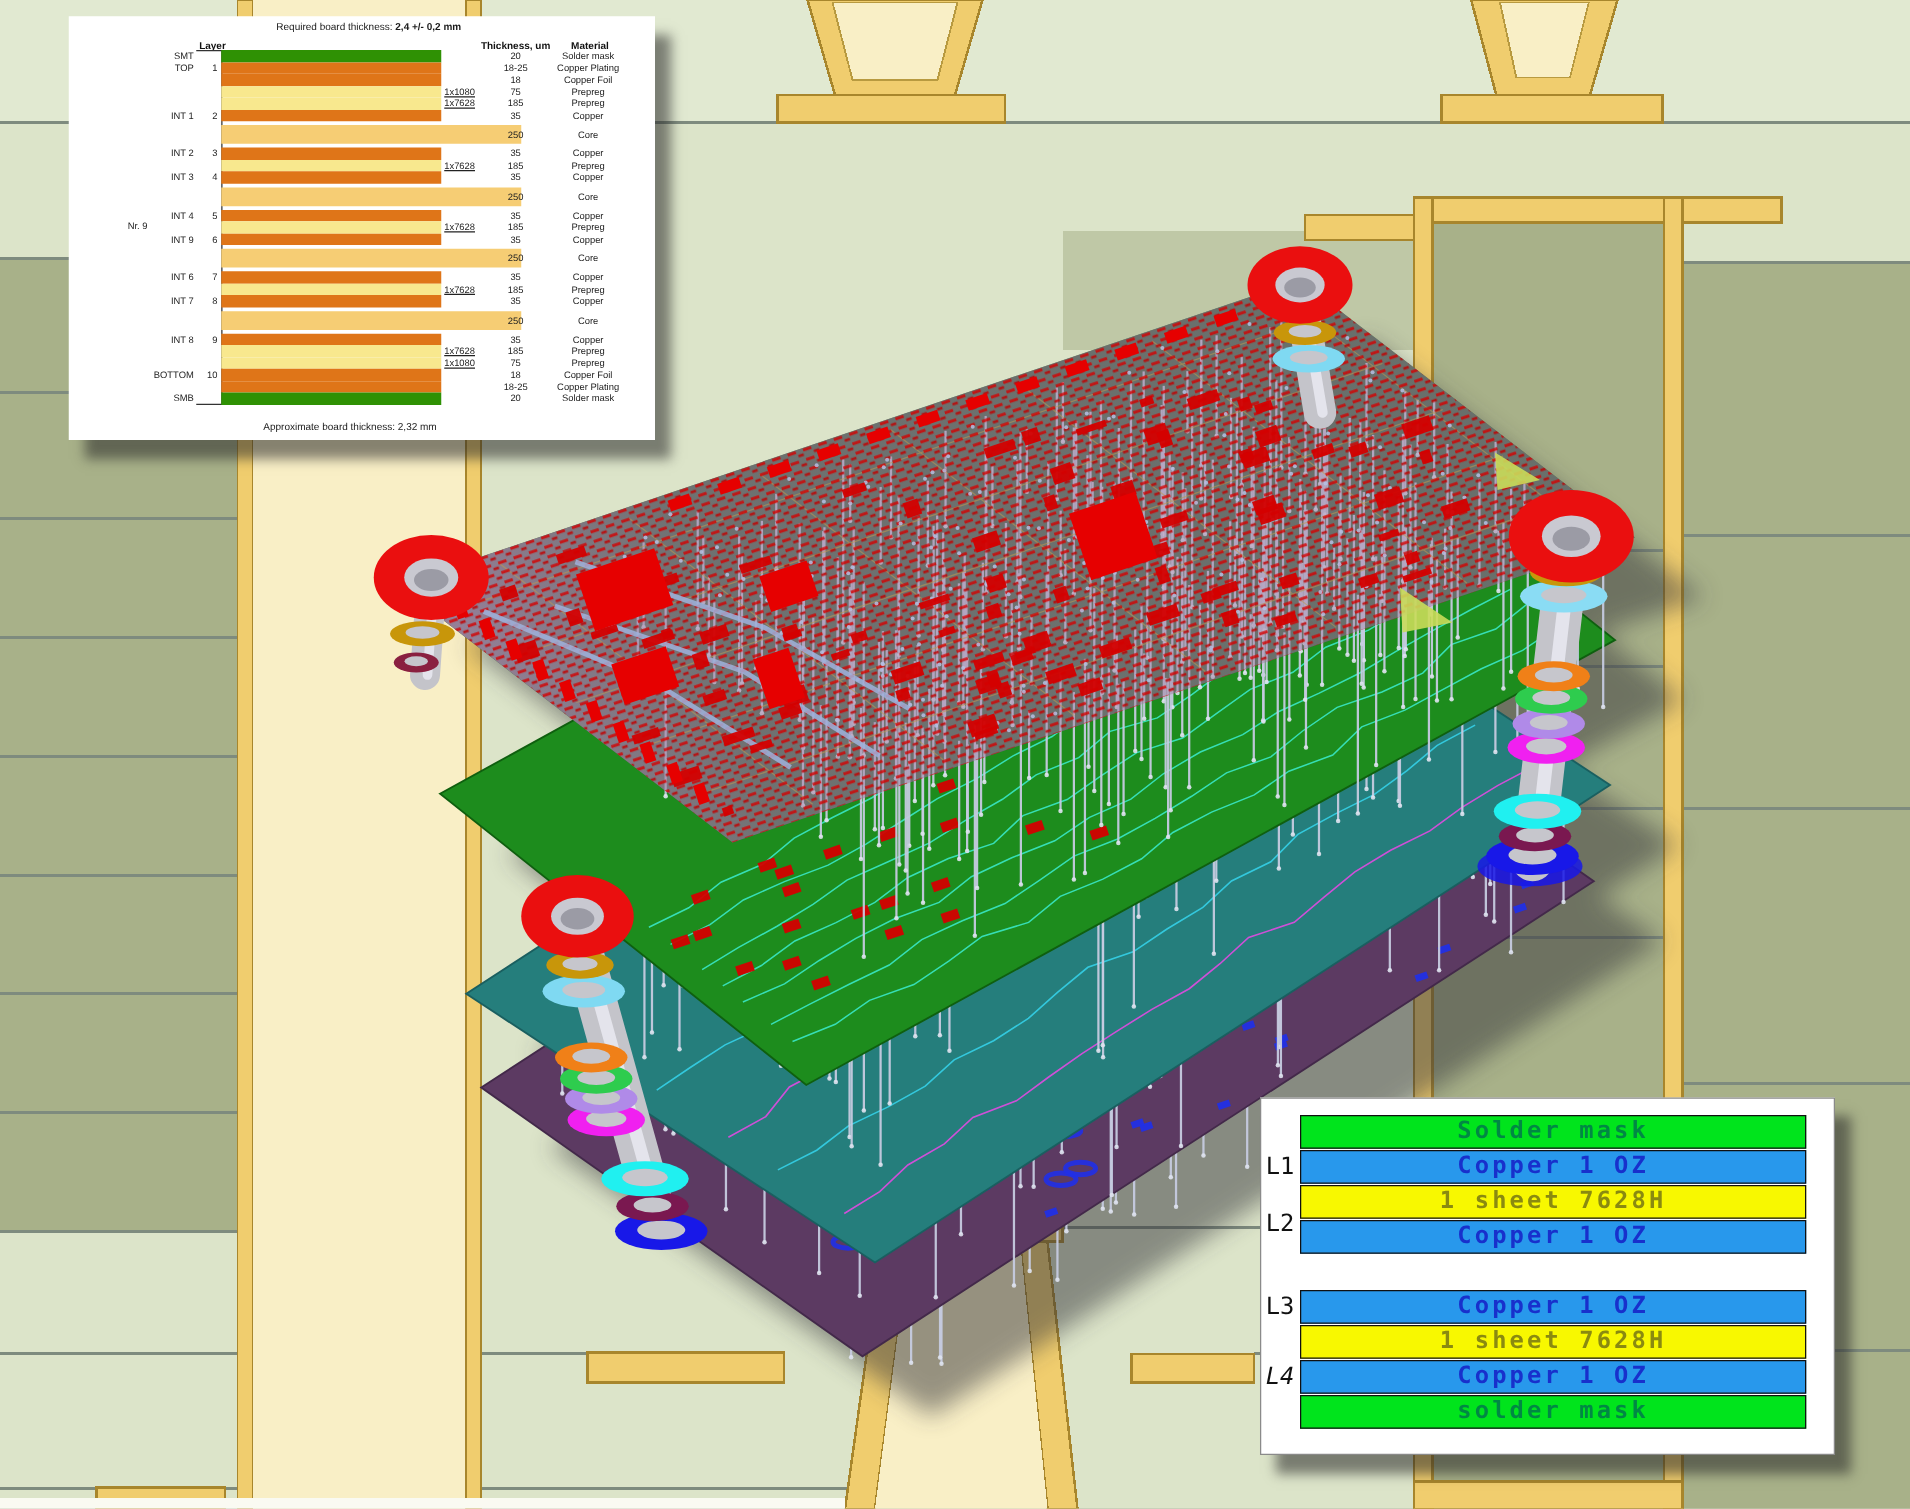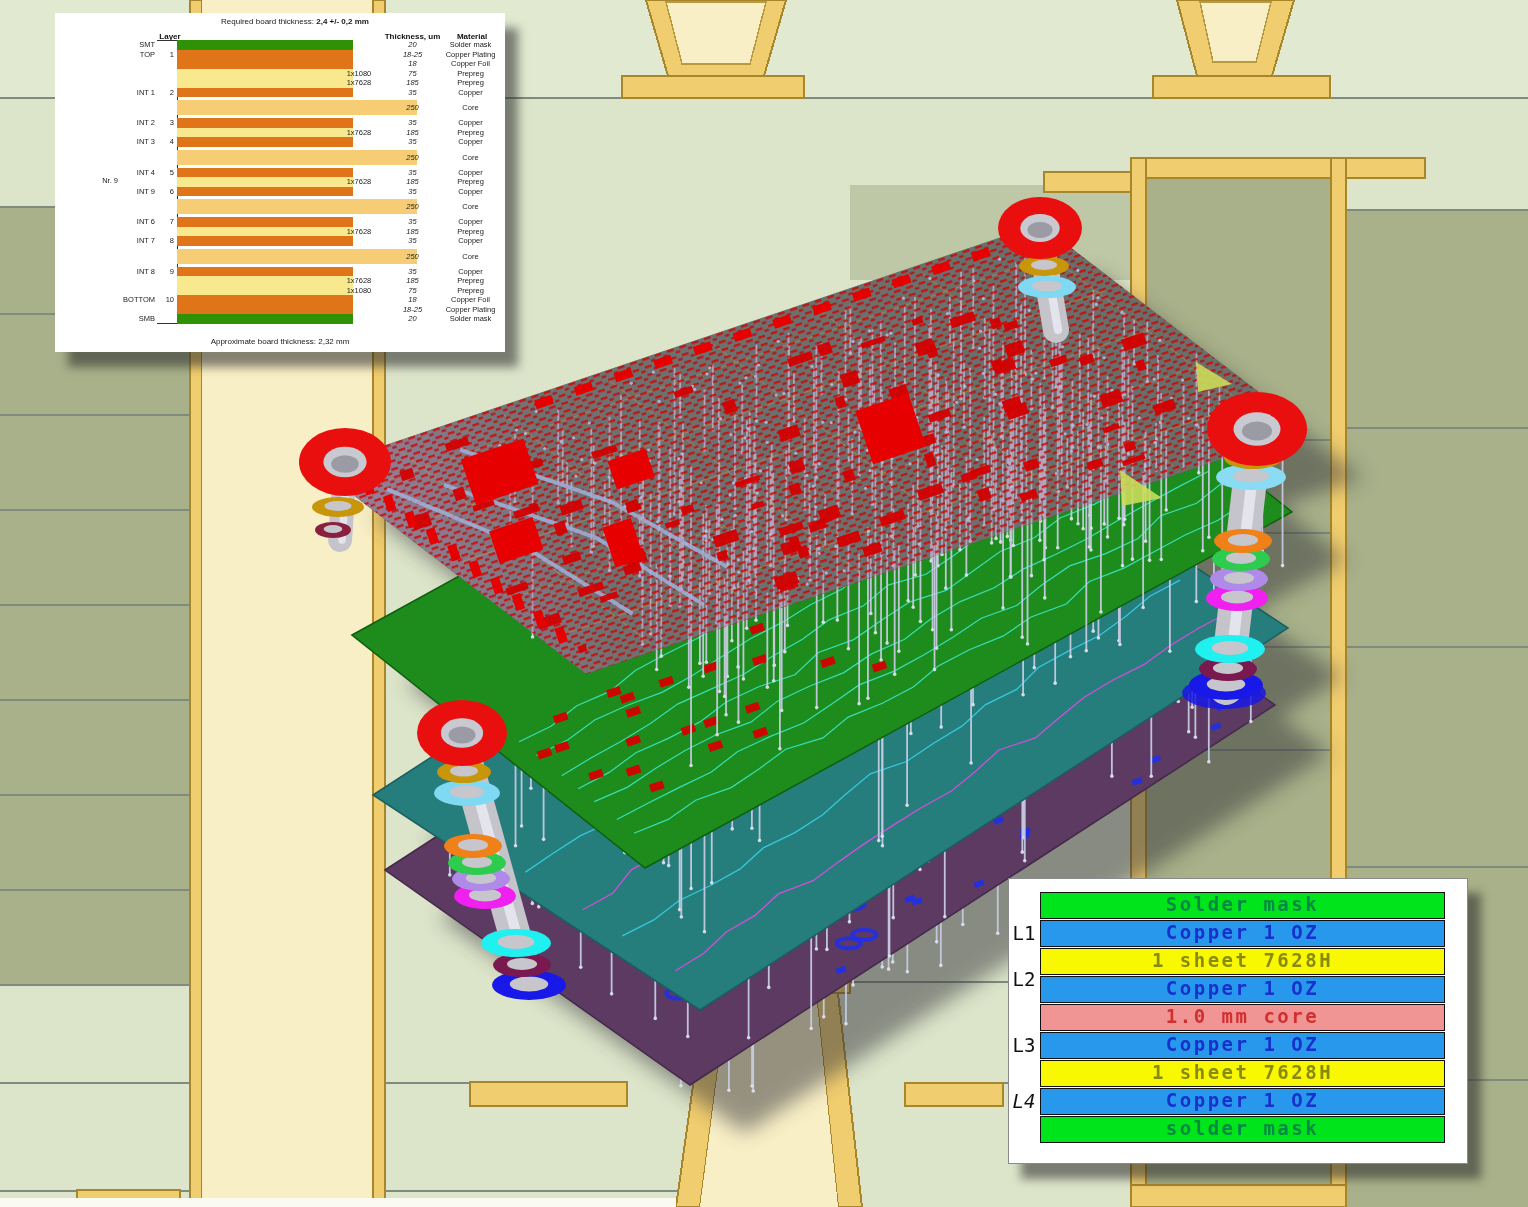--- a/index.html
+++ b/index.html
@@ -2,38 +2,38 @@
 <html><head>
 <meta charset="utf-8">
 <style>
   html,body{margin:0;padding:0;background:#777;}
   #stage{position:relative;width:1528px;height:1207px;overflow:hidden;
          font-family:"Liberation Sans",sans-serif;background:#dce4c9;}
   #bg-svg,#board-svg{position:absolute;left:0;top:0;width:1528px;height:1207px;}
 
   
   #panel-stackup-table{position:absolute;left:55px;top:13px;width:450px;height:339px;
-    background:#ffffff;box-shadow:13px 15px 9px rgba(40,40,40,.55);}
+    background:#ffffff;box-shadow:13px 15px 9px rgba(40,40,40,.55);padding-left:19px;}
   .stk-title{position:absolute;top:4px;left:30px;width:420px;text-align:center;
     font-size:8px;color:#1a1a1a;white-space:nowrap;}
   .stk-title .bold{font-weight:bold;}
   .stk-head{position:absolute;top:19px;font-size:8px;font-weight:bold;color:#111;text-align:center;white-space:nowrap;}
   #stk-head-layer{left:80px;width:70px;}
   #stk-head-th{left:325px;width:65px;}
   #stk-head-mat{left:388px;width:58px;}
   #stk-lines{position:absolute;left:0;top:27px;width:366px;}
   .stk-line{position:relative;}
   .stk-line.normal{height:9.5px;}
   .stk-line.core{height:21px;}
   .stk-cell{position:absolute;font-size:7.5px;line-height:9.5px;color:#222;white-space:nowrap;}
   .c-label{left:38px;width:62px;text-align:right;}
   .c-num{left:102px;width:17px;text-align:right;}
   .c-bar{position:absolute;left:122px;width:176px;top:0;bottom:0;}
-  .c-glass{left:283px;width:42px;text-align:center;}
-  .c-th{left:330px;width:55px;text-align:center;font-style:italic;}
+  .c-glass{left:283px;width:42px;text-align:right;text-decoration:underline;}
+  .c-th{left:330px;width:55px;text-align:center;}
   .c-mat{left:385px;width:61px;text-align:center;}
   .core-band{position:absolute;left:122px;right:4px;top:3px;height:15px;}
   .stk-line.core .stk-cell{top:3px;line-height:15px;}
   .stk-bracket{position:absolute;left:102px;top:27px;width:20px;height:282px;
     border-right:1.5px solid #333;border-top:1.5px solid #333;border-bottom:1.5px solid #333;}
   .stk-group-label{position:absolute;left:16px;top:163px;width:47px;text-align:right;font-size:7.5px;color:#222;}
   .stk-footer{position:absolute;bottom:6px;left:15px;width:420px;text-align:center;font-size:8px;color:#1a1a1a;}
 
   
   #panel-stackup4{position:absolute;left:1008px;top:878px;width:460px;height:286px;
@@ -1925,21 +1925,20 @@
     <div class="stk-footer">Approximate board thickness: 2,32 mm</div>
   </div>
 
   <div id="panel-stackup4">
       <div class="s4-band" style="top: 13px; background: rgb(0, 228, 28); color: rgb(0, 136, 68);">Solder mask</div>
       <div class="s4-band" style="top: 41px; background: rgb(40, 152, 236); color: rgb(24, 48, 204);">Copper 1 OZ</div>
       <div class="s4-label" style="top: 41px;">L1</div>
       <div class="s4-band" style="top: 69px; background: rgb(248, 248, 0); color: rgb(138, 138, 16);">1 sheet 7628H</div>
       <div class="s4-band" style="top: 97px; background: rgb(40, 152, 236); color: rgb(24, 48, 204);">Copper 1 OZ</div>
       <div class="s4-label" style="top: 87px;">L2</div>
-      <div class="s4-band" style="top: 125px; background: rgb(240, 148, 148); color: rgb(208, 48, 48);">1.0 mm core</div>
       <div class="s4-band" style="top: 153px; background: rgb(40, 152, 236); color: rgb(24, 48, 204);">Copper 1 OZ</div>
       <div class="s4-label" style="top: 153px;">L3</div>
       <div class="s4-band" style="top: 181px; background: rgb(248, 248, 0); color: rgb(138, 138, 16);">1 sheet 7628H</div>
       <div class="s4-band" style="top: 209px; background: rgb(40, 152, 236); color: rgb(24, 48, 204);">Copper 1 OZ</div>
       <div class="s4-label" style="top: 209px; font-style: italic;">L4</div>
       <div class="s4-band" style="top: 237px; background: rgb(0, 228, 28); color: rgb(0, 136, 68);">solder mask</div>
     </div>
 
 </div>
 

